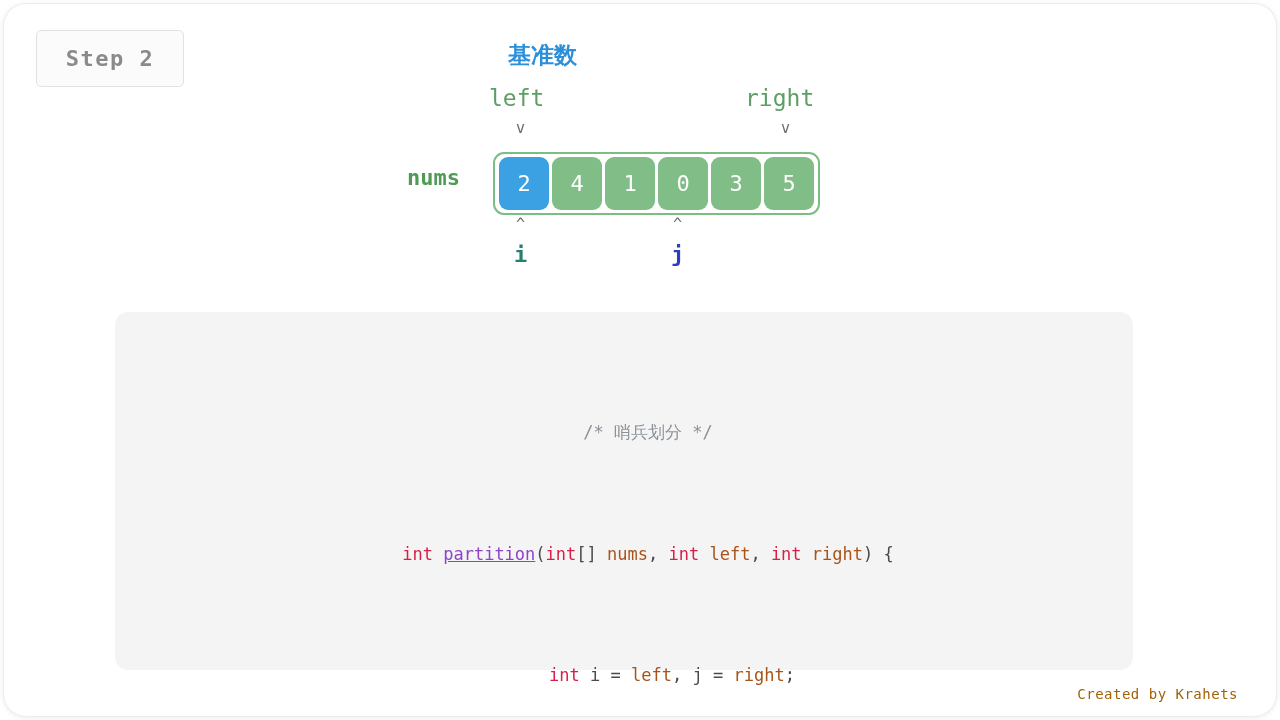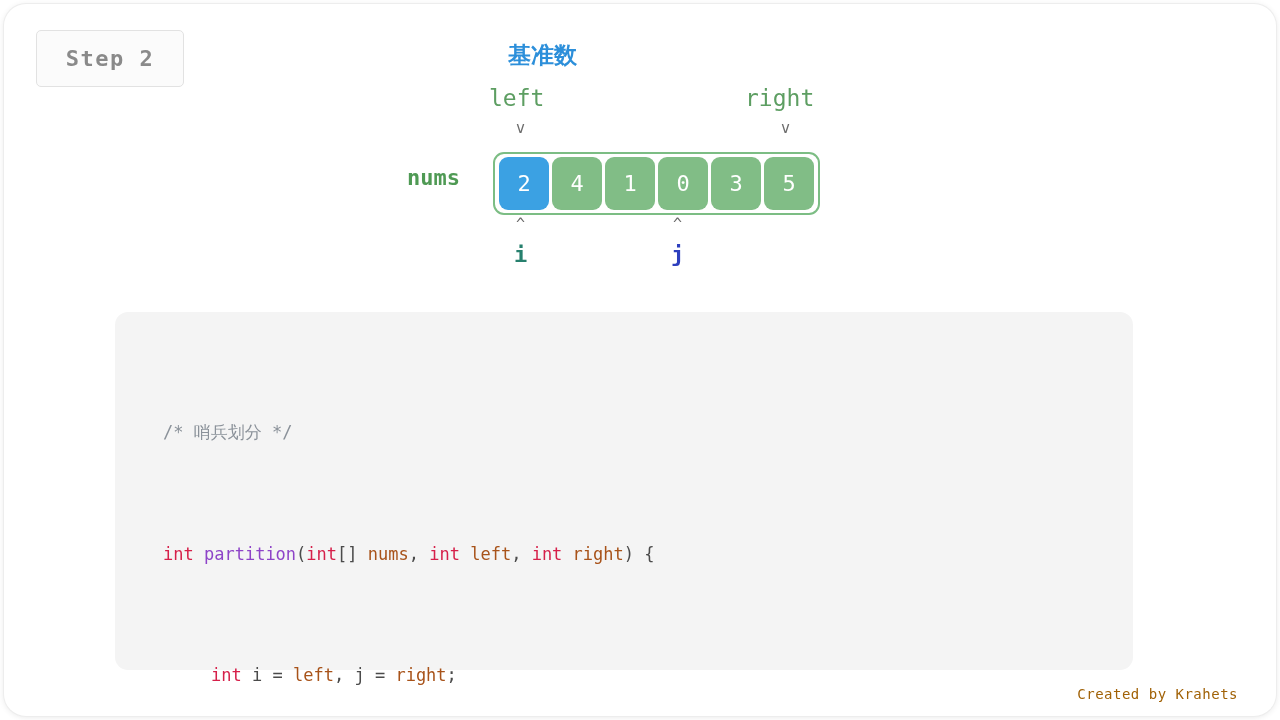--- a/index.html
+++ b/index.html
@@ -142,20 +142,21 @@
 
   
   #code-panel {
     position: absolute;
     left: 111px;
     top: 308px;
     width: 1018px;
     height: 358px;
     background: #f4f4f4;
     border-radius: 13px;
+    text-align: center;
   }
   #code {
     position: absolute;
     left: 0;
     top: 14px;
     width: 100%;
     font-family: "DejaVu Sans Mono", "Liberation Mono", monospace;
     font-size: 17px;
     line-height: 30.4px;
     white-space: pre;
@@ -163,21 +164,21 @@
   .line {
     position: relative;
     height: 30.4px;
     padding-left: 48px;
   }
   .codepart { position: relative; }
 
   
   .t-cmt  { color: #8a9199; }
   .t-kw   { color: #d6204a; margin-top: 24px; }
-  .t-fn   { color: #8e44c8; }
+  .t-fn   { color: #8e44c8; text-decoration: underline; }
   .t-var  { color: #a8531a; }
   .t-pl   { color: #4b4b4b; }
   .t-pun  { color: #4b4b4b; }
 
   
   #footer {
     position: absolute;
     right: 38px;
     bottom: 14px;
     font-family: "DejaVu Sans Mono", "Liberation Mono", monospace;

